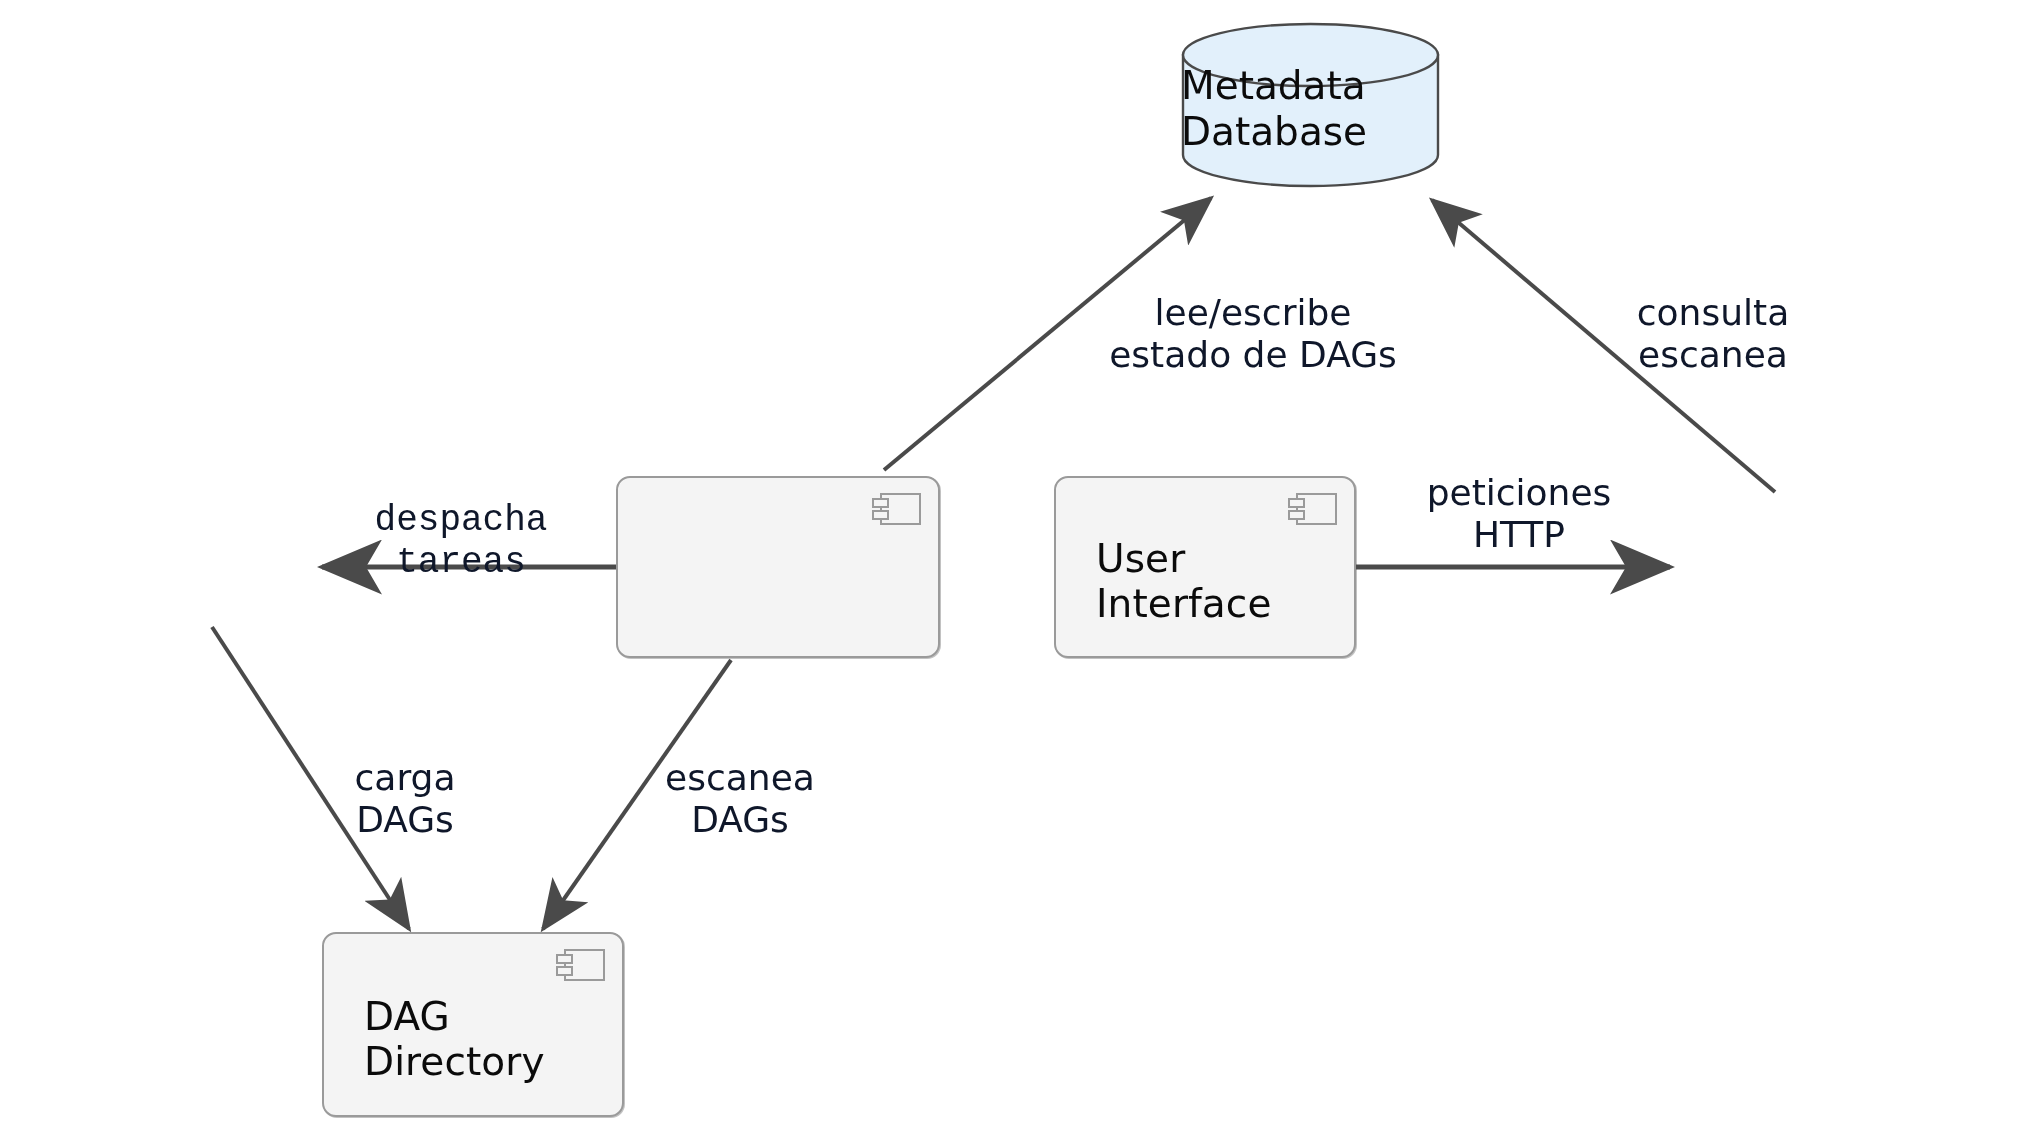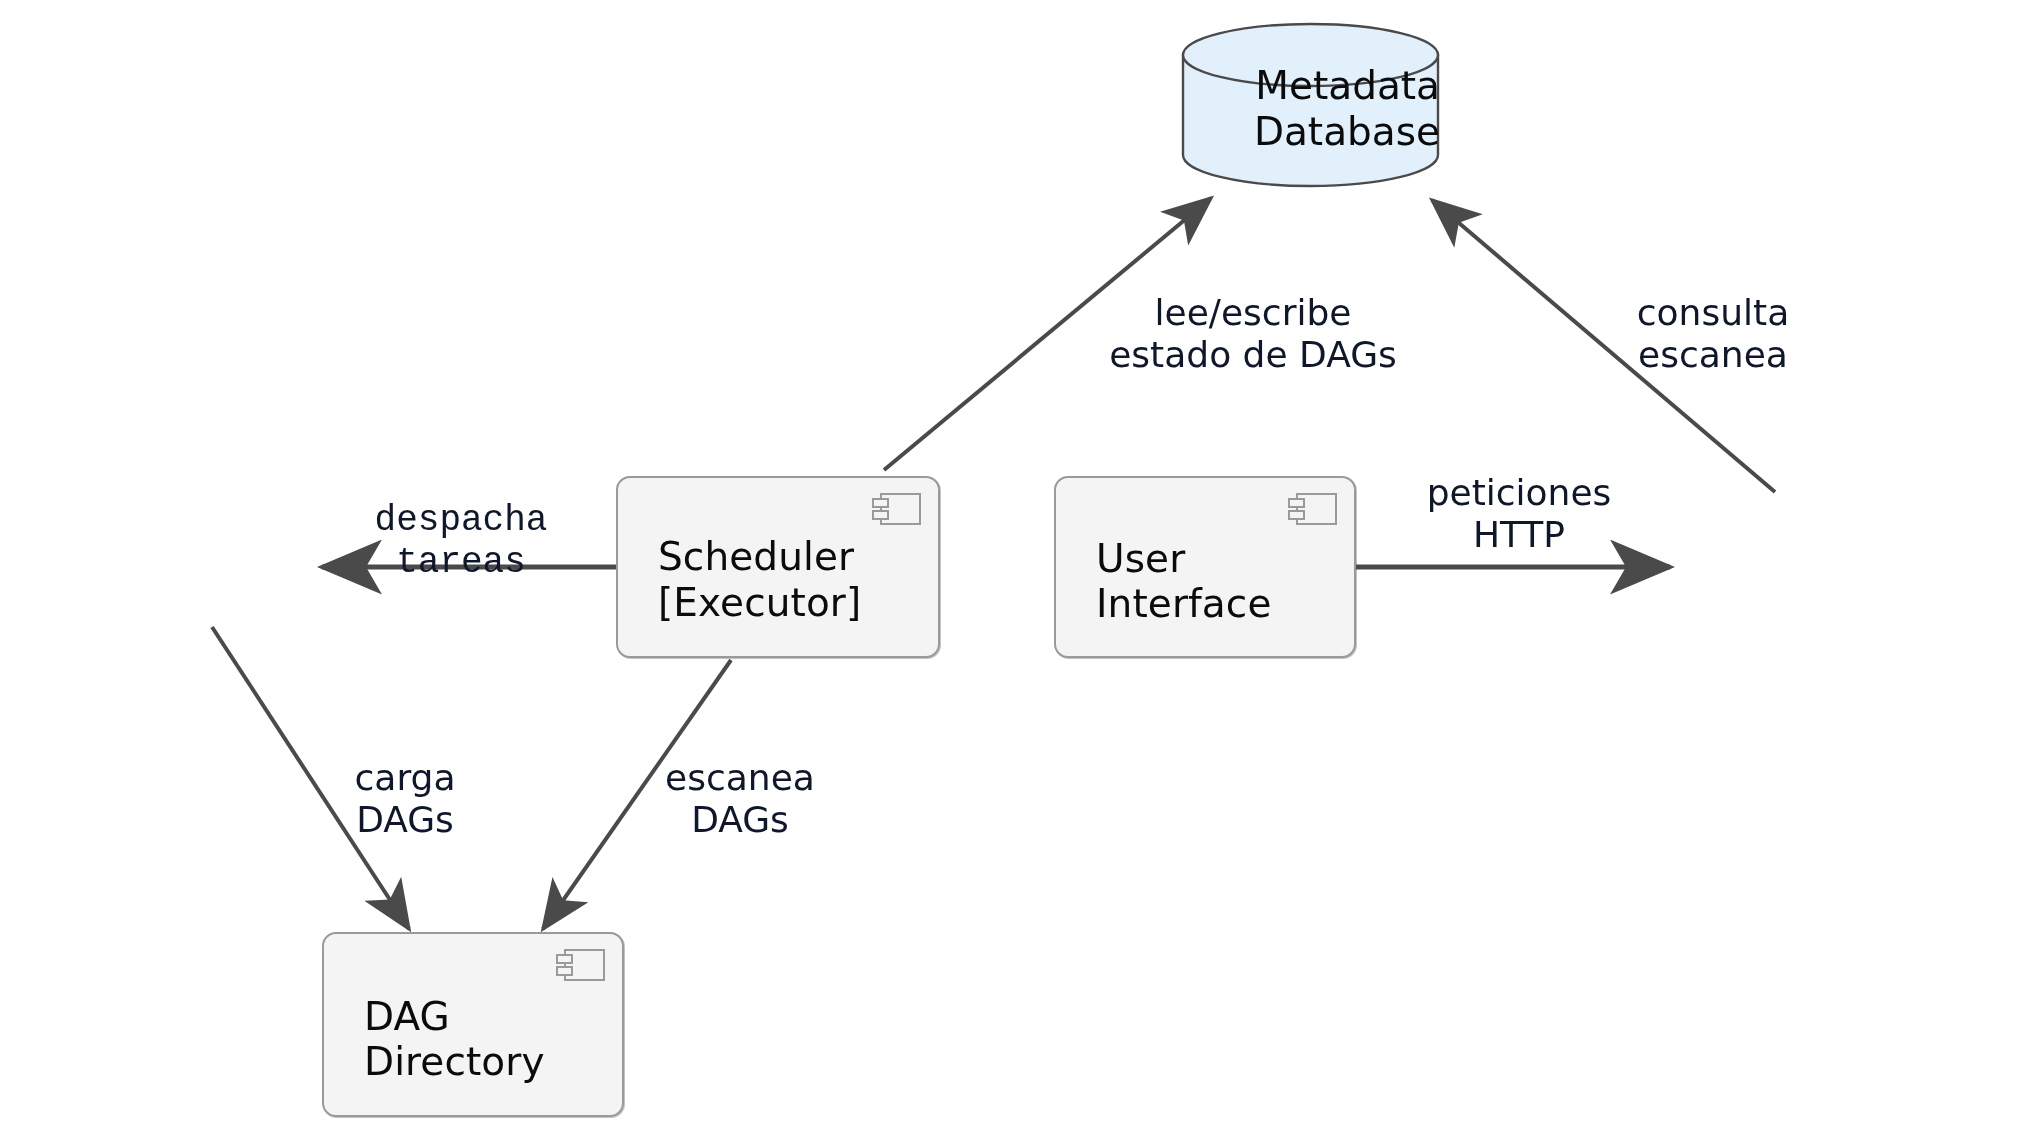--- a/index.html
+++ b/index.html
@@ -64,21 +64,21 @@
   
   .db-node {
     position: absolute;
   }
   .db-label {
     position: absolute;
     left: 0;
     right: 0;
     top: 52%;
     transform: translateY(-50%);
-    text-align: right;
+    text-align: left;
     font-size: 39px;
     line-height: 1.16;
     color: #0b0b0b;
     white-space: pre-line;
     pointer-events: none;
   }
 
   
   .edge-label {
     position: absolute;
@@ -124,22 +124,20 @@
 Database</div>
   </div>
 
 
   <div class="component-node" style="left:616px; top:476px; width:324px; height:182px;">
     <svg class="component-icon" viewBox="0 0 50 34" xmlns="http://www.w3.org/2000/svg">
       <rect x="9" y="2" width="39" height="30" fill="#f4f4f4" stroke="#9a9a9a" stroke-width="2"></rect>
       <rect x="1" y="7" width="15" height="8" fill="#f4f4f4" stroke="#9a9a9a" stroke-width="2"></rect>
       <rect x="1" y="19" width="15" height="8" fill="#f4f4f4" stroke="#9a9a9a" stroke-width="2"></rect>
     </svg>
-    <div class="component-label left-aligned" style="top:57%;">Scheduler
-[Executor]</div>
   </div>
 
   <div class="component-node" style="left:1054px; top:476px; width:302px; height:182px;">
     <svg class="component-icon" viewBox="0 0 50 34" xmlns="http://www.w3.org/2000/svg">
       <rect x="9" y="2" width="39" height="30" fill="#f4f4f4" stroke="#9a9a9a" stroke-width="2"></rect>
       <rect x="1" y="7" width="15" height="8" fill="#f4f4f4" stroke="#9a9a9a" stroke-width="2"></rect>
       <rect x="1" y="19" width="15" height="8" fill="#f4f4f4" stroke="#9a9a9a" stroke-width="2"></rect>
     </svg>
     <div class="component-label left-aligned" style="top:58%;">User
 Interface</div>

